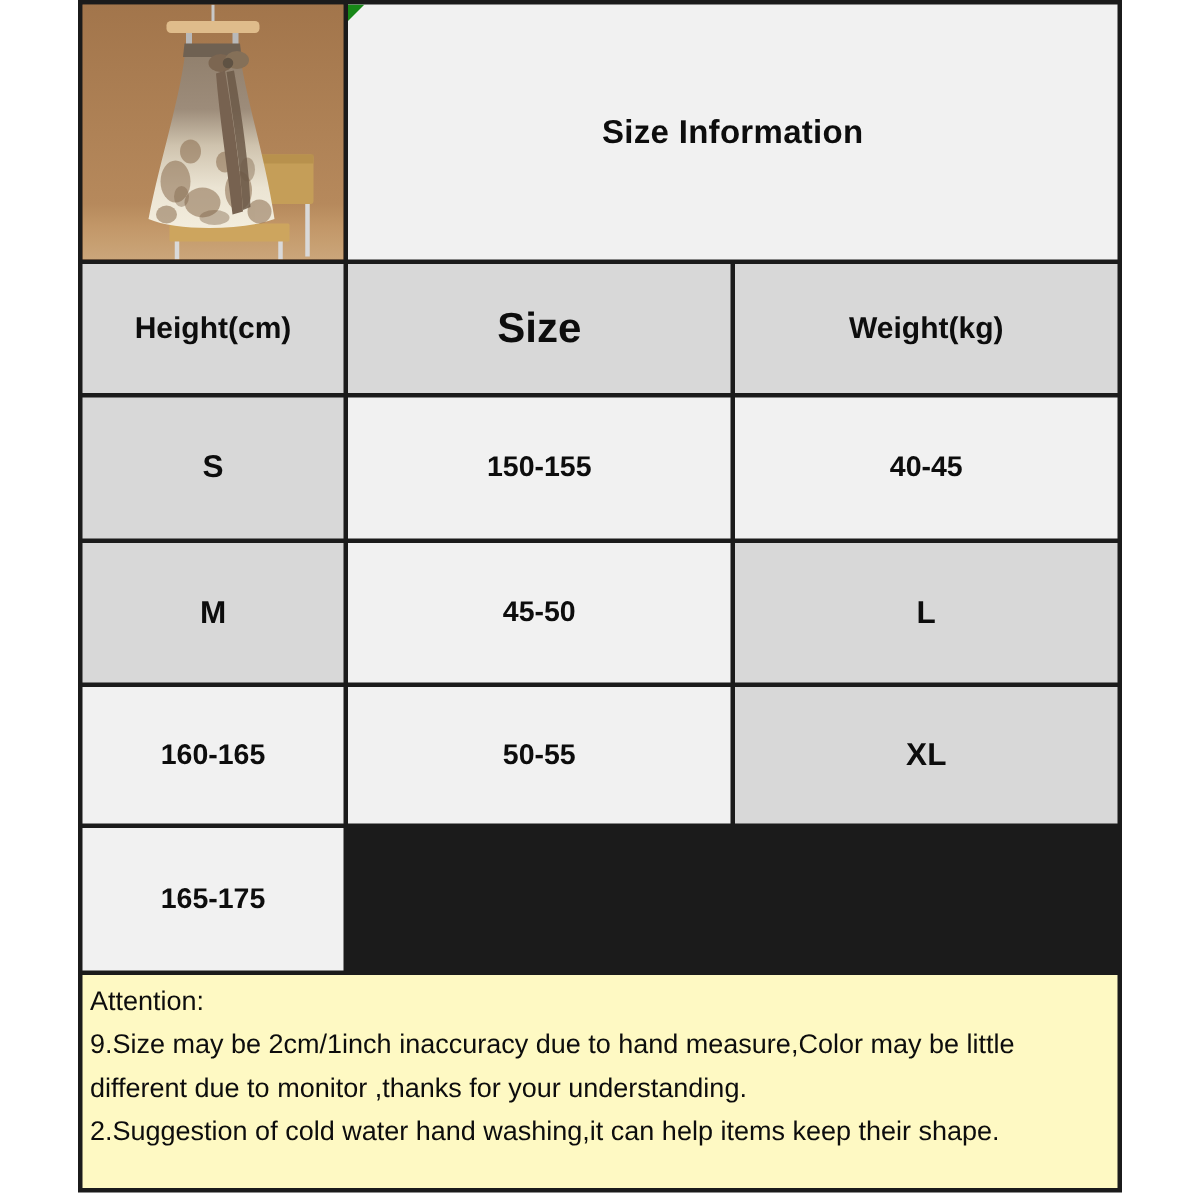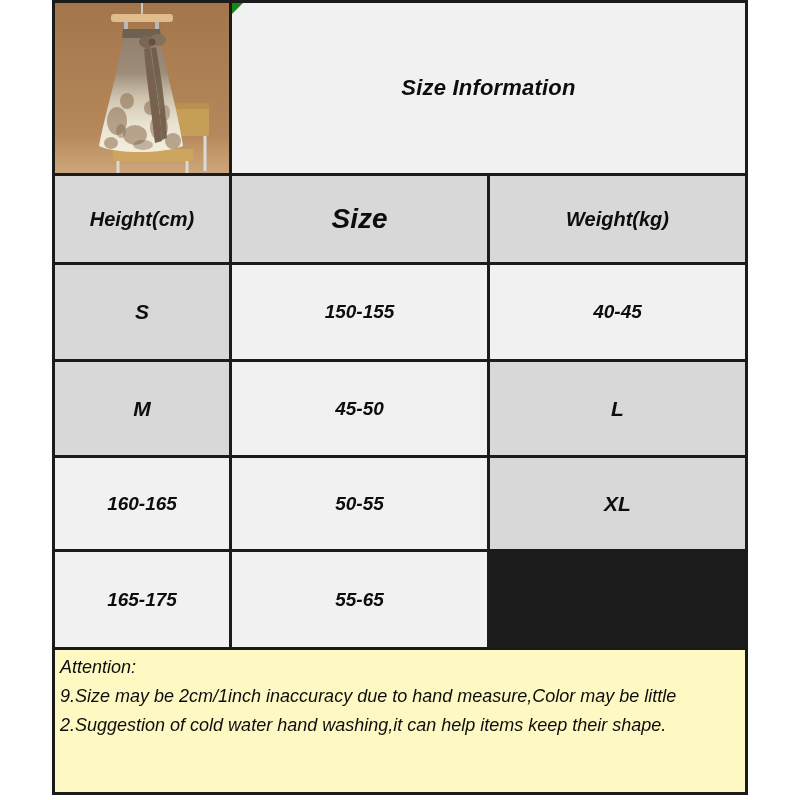--- a/index.html
+++ b/index.html
@@ -15,21 +15,21 @@
     position:absolute; left:52px; top:0;
     width:696px; height:795px;
     background:#1b1b1b;               
     display:grid;
     grid-template-columns:174px 255px 1fr;
     grid-template-rows:170px 86px 94px 93px 91px 95px 1fr;
     gap:3px; padding:3px; box-sizing:border-box;
   }
   .cell {
     display:flex; align-items:center; justify-content:center;
-    box-sizing:border-box; overflow:hidden;font-style:italic;
+    box-sizing:border-box; overflow:hidden;
   }
   .fill-light { background:#f1f1f1; }
   .fill-dark  { background:#d8d8d8; }
   .fill-white { background:#fef9c3; }
 
   .photo-cell { padding:0; background:#a2754b; }
   .photo-cell svg { width:100%; height:100%; display:block; }
 
   .title-cell { grid-column:2 / 4; position:relative; }
   .title-text { font-size:22px; font-weight:bold; letter-spacing:0.2px; }
@@ -162,23 +162,21 @@
   <div class="cell fill-light">
     <span class="data-val">50-55</span>
   </div>
 
   <div class="cell fill-dark">
     <span class="size-label">XL</span>
   </div>
   <div class="cell fill-light">
     <span class="data-val">165-175</span>
   </div>
-  <div class="cell fill-light">
-    <span class="data-val">55-65</span>
-  </div>
 
   <div class="cell fill-white attention-cell">
     <div>Attention:</div>
     <div>9.Size may be 2cm/1inch inaccuracy due to hand measure,Color may be little</div>
+    <div>different due to monitor ,thanks for your understanding.</div>
     <div>2.Suggestion of cold water hand washing,it can help items keep their shape.</div>
   </div>
 
 </div>
 
 </body></html>

